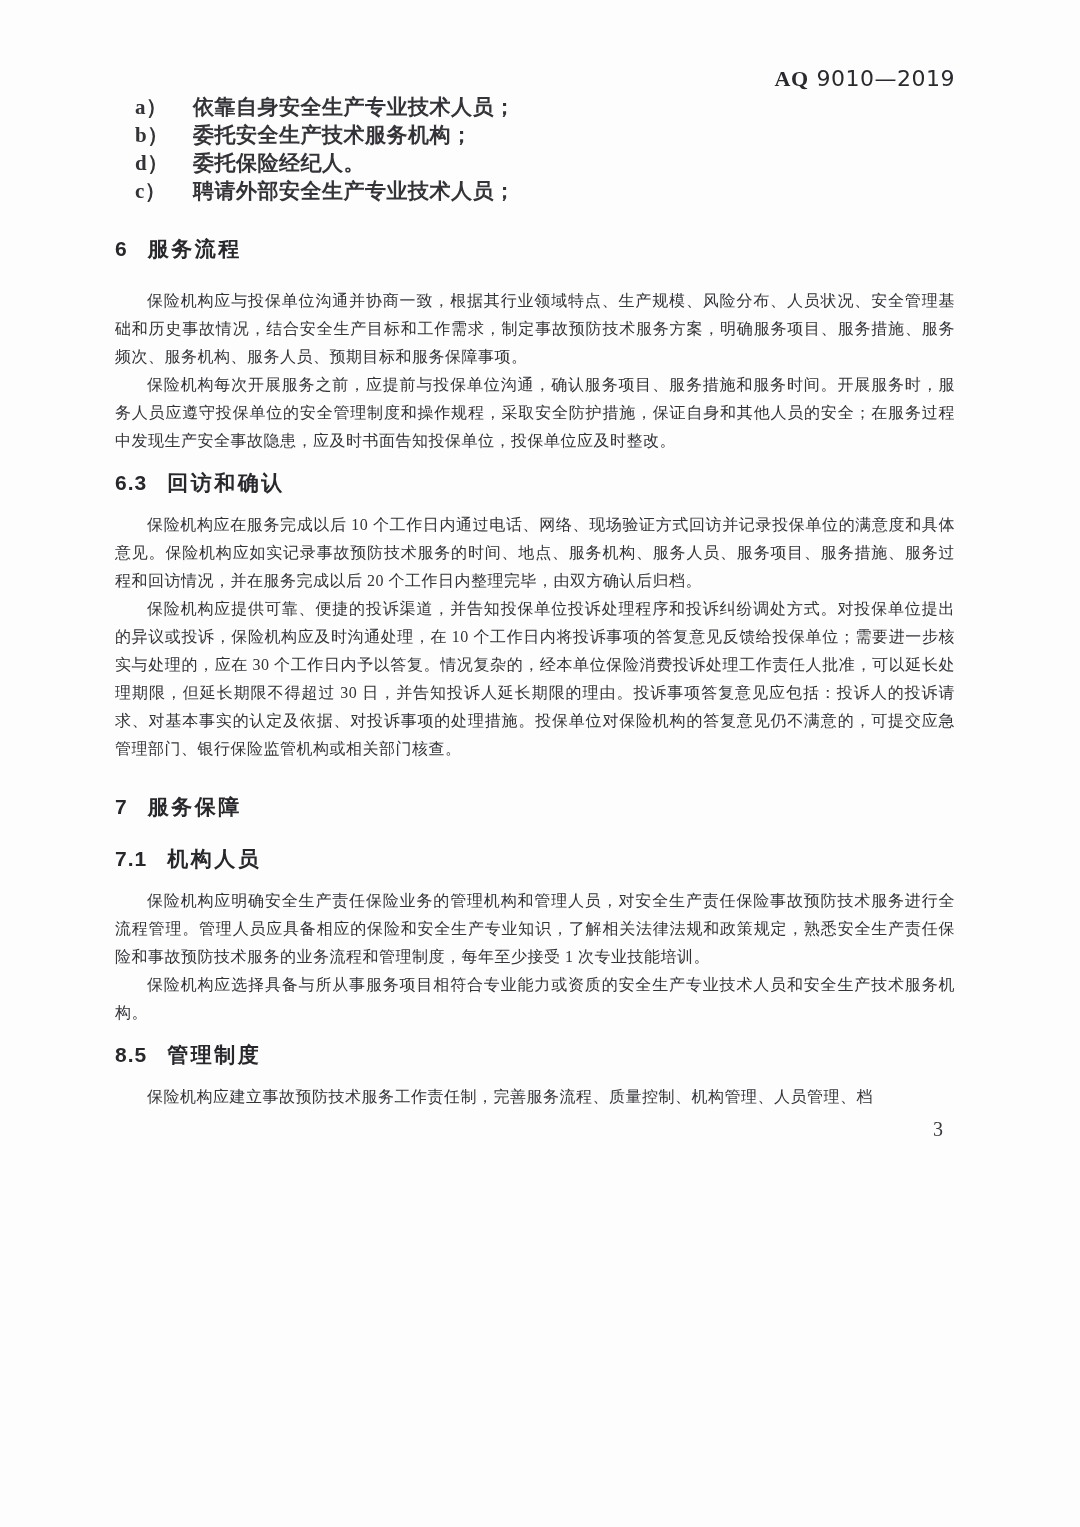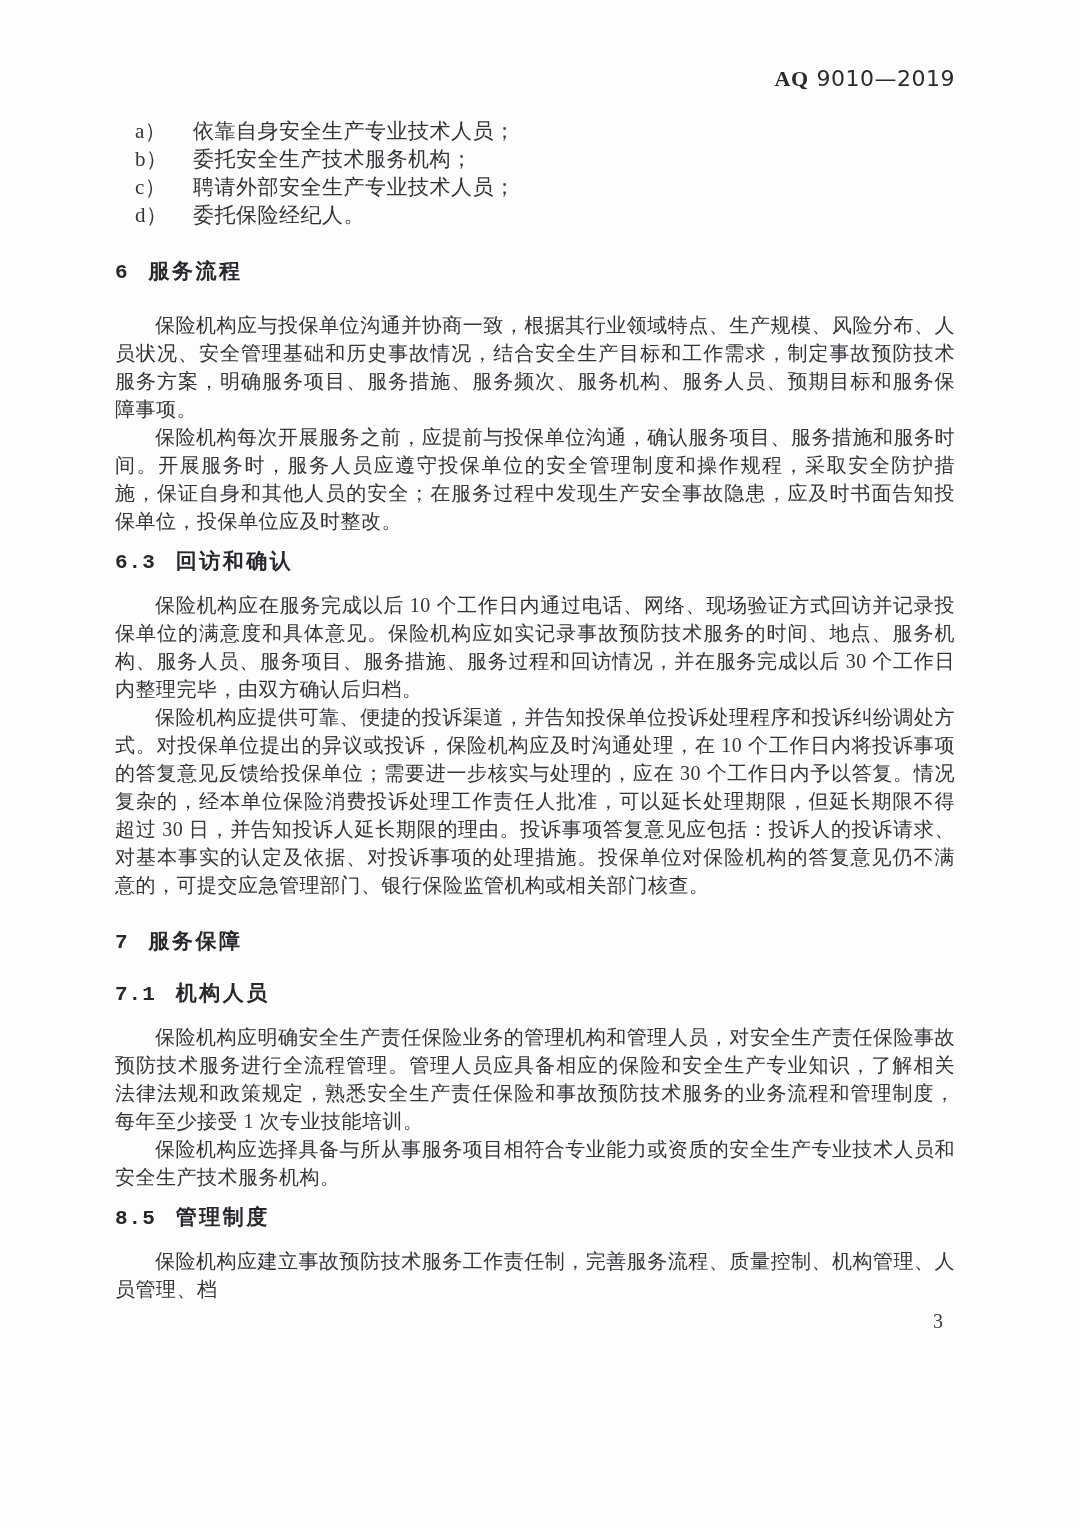--- a/index.html
+++ b/index.html
@@ -29,49 +29,49 @@
   .doc-code .code-prefix {
     font-weight: 700;
     font-family: "Liberation Serif", "DejaVu Serif", serif;
     margin-right: 8px;
   }
   .doc-code .code-number {
     font-family: "DejaVu Sans", "Liberation Sans", sans-serif;
     font-weight: 500;
   }
   .item-list {
-    margin-top: 24px;
+    font-weight: bold;
   }
   .list-item {
     font-size: 21px;
     line-height: 28px;
     padding-left: 20px;
     letter-spacing: 0.5px;
   }
   .list-item .marker {
     display: inline-block;
     width: 58px;
   }
   h1.sec, h2.sec {
-    font-family: Liberation Mono, monospace;
+    font-family: Liberation Sans, sans-serif;
     font-size: 21px;
     line-height: 28px;
     font-weight: 700;
     letter-spacing: 2.5px;
     color: #28282c;
   }
   h1.sec { margin: 30px 0 24px 0; }
   h2.sec { margin: 14px 0 14px 0; }
   .h-num {
     letter-spacing: 1px;
     margin-right: 20px;
   }
   p.body-para {
     margin: 0;
-    font-size: 20px;
+    font-size: 16px;
     line-height: 28px;
     text-align: justify;
     text-indent: 2em;
     letter-spacing: 0.5px;
     color: #333338;
   }
   .page-footer {
     text-align: right;
     padding-right: 12px;
     margin-top: 4px;
@@ -91,39 +91,39 @@
   </div>
 
   <div class="item-list">
     <div class="list-item">
       <span class="marker">a）</span><span>依靠自身安全生产专业技术人员；</span>
     </div>
     <div class="list-item">
       <span class="marker">b）</span><span>委托安全生产技术服务机构；</span>
     </div>
     <div class="list-item">
-      <span class="marker">c）</span><span>聘请外部安全生产专业技术人员；</span>
+      <span class="marker">d）</span><span>委托保险经纪人。</span>
     </div>
     <div class="list-item">
-      <span class="marker">d）</span><span>委托保险经纪人。</span>
+      <span class="marker">c）</span><span>聘请外部安全生产专业技术人员；</span>
     </div>
   </div>
 
   <h1 class="sec">
     <span class="h-num">6</span><span>服务流程</span>
   </h1>
 
   <p class="body-para">保险机构应与投保单位沟通并协商一致，根据其行业领域特点、生产规模、风险分布、人员状况、安全管理基础和历史事故情况，结合安全生产目标和工作需求，制定事故预防技术服务方案，明确服务项目、服务措施、服务频次、服务机构、服务人员、预期目标和服务保障事项。</p>
 
   <p class="body-para">保险机构每次开展服务之前，应提前与投保单位沟通，确认服务项目、服务措施和服务时间。开展服务时，服务人员应遵守投保单位的安全管理制度和操作规程，采取安全防护措施，保证自身和其他人员的安全；在服务过程中发现生产安全事故隐患，应及时书面告知投保单位，投保单位应及时整改。</p>
 
   <h2 class="sec">
     <span class="h-num">6.3</span><span>回访和确认</span>
   </h2>
-  <p class="body-para">保险机构应在服务完成以后 10 个工作日内通过电话、网络、现场验证方式回访并记录投保单位的满意度和具体意见。保险机构应如实记录事故预防技术服务的时间、地点、服务机构、服务人员、服务项目、服务措施、服务过程和回访情况，并在服务完成以后 30 个工作日内整理完毕，由双方确认后归档。</p>
+  <p class="body-para">保险机构应在服务完成以后 10 个工作日内通过电话、网络、现场验证方式回访并记录投保单位的满意度和具体意见。保险机构应如实记录事故预防技术服务的时间、地点、服务机构、服务人员、服务项目、服务措施、服务过程和回访情况，并在服务完成以后 20 个工作日内整理完毕，由双方确认后归档。</p>
 
   <p class="body-para">保险机构应提供可靠、便捷的投诉渠道，并告知投保单位投诉处理程序和投诉纠纷调处方式。对投保单位提出的异议或投诉，保险机构应及时沟通处理，在 10 个工作日内将投诉事项的答复意见反馈给投保单位；需要进一步核实与处理的，应在 30 个工作日内予以答复。情况复杂的，经本单位保险消费投诉处理工作责任人批准，可以延长处理期限，但延长期限不得超过 30 日，并告知投诉人延长期限的理由。投诉事项答复意见应包括：投诉人的投诉请求、对基本事实的认定及依据、对投诉事项的处理措施。投保单位对保险机构的答复意见仍不满意的，可提交应急管理部门、银行保险监管机构或相关部门核查。</p>
 
   <h1 class="sec">
     <span class="h-num">7</span><span>服务保障</span>
   </h1>
 
   <h2 class="sec">
     <span class="h-num">7.1</span><span>机构人员</span>
   </h2>

